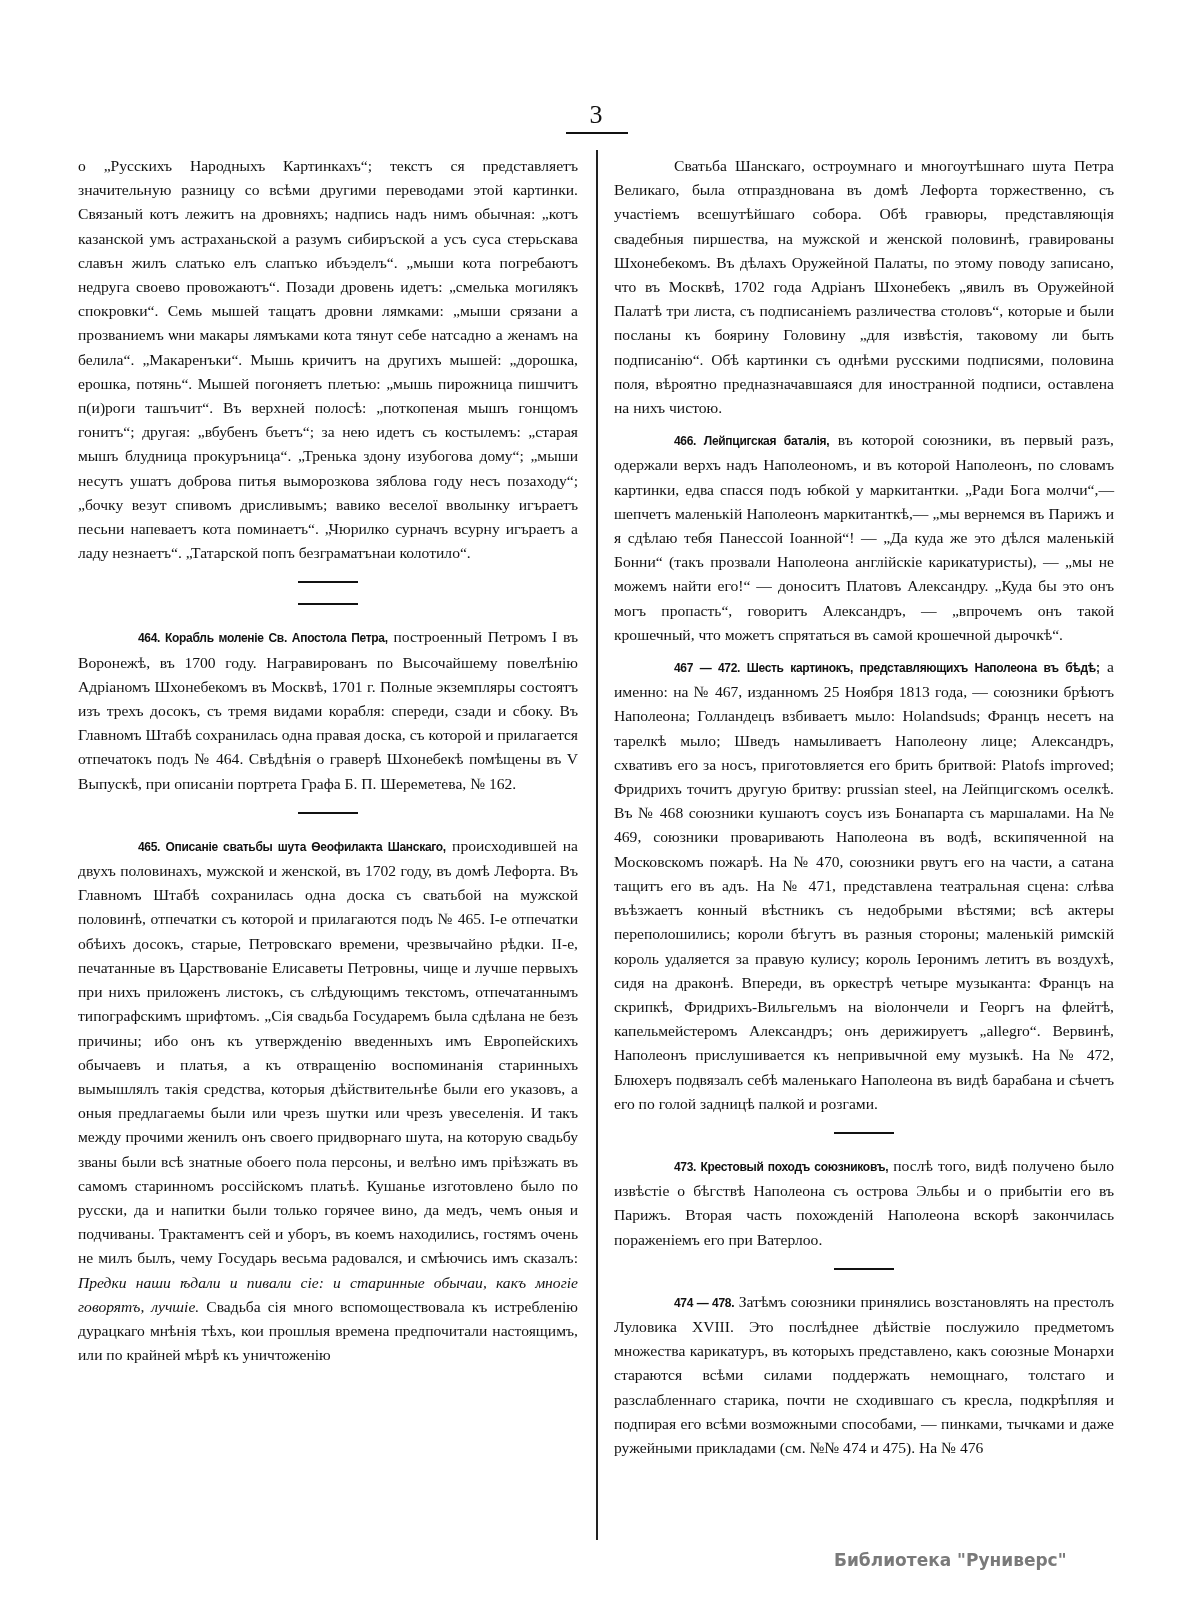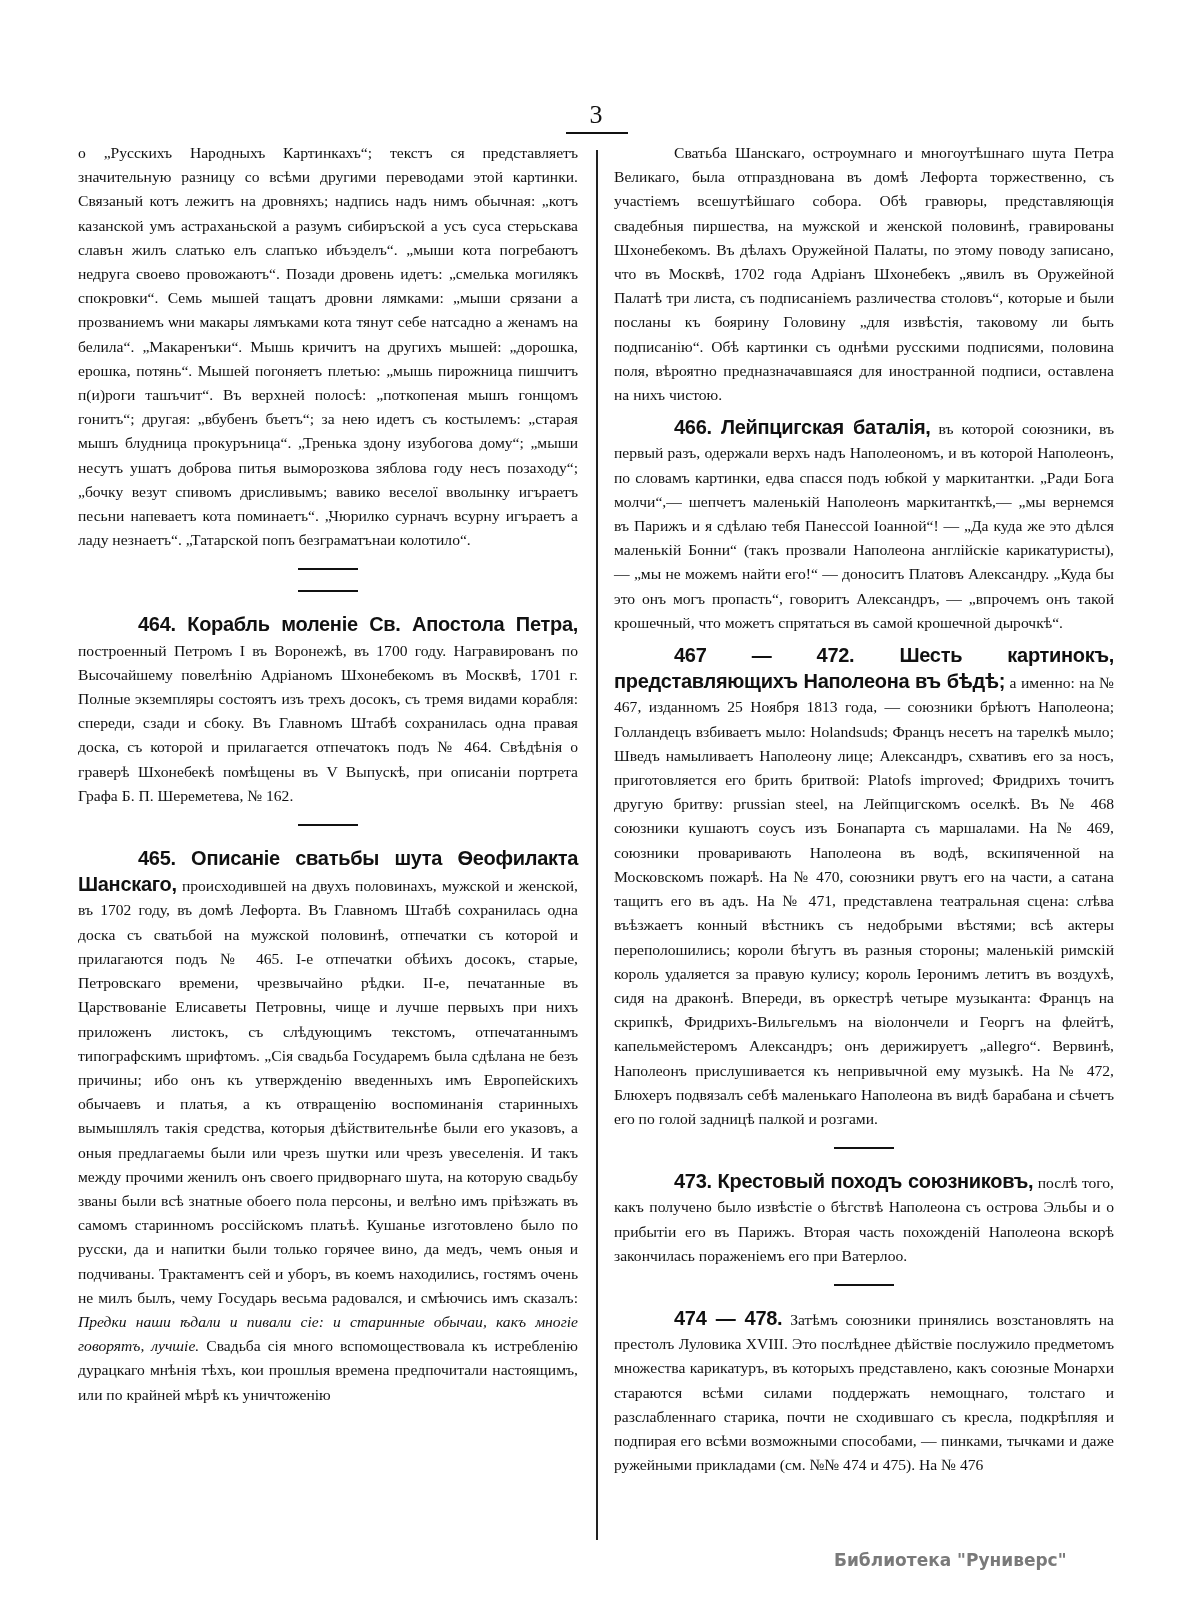--- a/index.html
+++ b/index.html
@@ -1,28 +1,28 @@
 <!DOCTYPE html>
 <html><head>
 <meta charset="utf-8">
 <style>
   html, body { margin: 0; padding: 0; background: #ffffff; }
   body { width: 1200px; height: 1615px; position: relative; overflow: hidden;
          font-family: "Liberation Serif", "DejaVu Serif", serif; color: #111; }
   .page-num { position: absolute; left: 566px; top: 100px; width: 60px; text-align: center;
               font-size: 26px; line-height: 30px; }
   .page-rule { position: absolute; left: 566px; top: 132px; width: 62px; height: 2px; background: #111; }
-  .col { position: absolute; top: 141px; font-size: 15.6px; line-height: 24.2px; text-align: justify; hyphens: manual; }
+  .col { position: absolute; top: 154px; font-size: 15.6px; line-height: 24.2px; text-align: justify; hyphens: manual; }
   .col-left { left: 78px; width: 500px; }
   .col-right { left: 614px; width: 500px; }
   .divider { position: absolute; left: 596px; top: 150px; width: 2px; height: 1390px; background: #222; }
   p { margin: 0; text-indent: 0; }
   p.indent { text-indent: 60px; }
   .sep { width: 60px; height: 2px; background: #111; margin: 16px auto 20px auto; }
-  .head { font-family: "Liberation Sans", "DejaVu Sans", sans-serif; font-weight: bold; font-stretch: condensed; letter-spacing: -0.3px; font-size: 20px; margin-top: 18px; }
+  .head { font-family: "Liberation Sans", "DejaVu Sans", sans-serif; font-weight: bold; font-stretch: condensed; letter-spacing: -0.3px; font-size: 12px; margin-top: 18px; }
   .ital { font-style: italic; }
   .gap { height: 8px; }
   .watermark { position: absolute; left: 834px; top: 1550px; font-family: "DejaVu Sans", sans-serif;
                font-weight: bold; font-size: 17px; color: #7a7a7a; }
 </style>
 </head>
 <body>
 
 <div class="page-num">3</div>
 <div class="page-rule"></div>
@@ -53,21 +53,21 @@
     <span class="head">466. Лейпцигская баталія,</span><span> въ которой союзники, въ первый разъ, одержали верхъ надъ Наполеономъ, и въ которой Наполеонъ, по словамъ картинки, едва спасся подъ юбкой у маркитантки. „Ради Бога молчи“,— шепчетъ маленькій Наполеонъ маркитанткѣ,— „мы вернемся въ Парижъ и я сдѣлаю тебя Панессой Іоанной“! — „Да куда же это дѣлся маленькій Бонни“ (такъ прозвали Наполеона англійскіе карикатуристы), — „мы не можемъ найти его!“ — доноситъ Платовъ Александру. „Куда бы это онъ могъ пропасть“, говоритъ Александръ, — „впрочемъ онъ такой крошечный, что можетъ спрятаться въ самой крошечной дырочкѣ“.</span>
   </p>
   <div class="gap"></div>
 
   <p class="indent">
     <span class="head">467 — 472. Шесть картинокъ, представляющихъ Наполеона въ бѣдѣ;</span><span> а именно: на № 467, изданномъ 25 Ноября 1813 года, — союзники брѣютъ Наполеона; Голландецъ взбиваетъ мыло: Holandsuds; Францъ несетъ на тарелкѣ мыло; Шведъ намыливаетъ Наполеону лице; Александръ, схвативъ его за носъ, приготовляется его брить бритвой: Platofs improved; Фридрихъ точитъ другую бритву: prussian steel, на Лейпцигскомъ оселкѣ. Въ № 468 союзники кушаютъ соусъ изъ Бонапарта съ маршалами. На № 469, союзники проваривають Наполеона въ водѣ, вскипяченной на Московскомъ пожарѣ. На № 470, союзники рвутъ его на части, а сатана тащитъ его въ адъ. На № 471, представлена театральная сцена: слѣва въѣзжаетъ конный вѣстникъ съ недобрыми вѣстями; всѣ актеры переполошились; короли бѣгутъ въ разныя стороны; маленькій римскій король удаляется за правую кулису; король Іеронимъ летитъ въ воздухѣ, сидя на драконѣ. Впереди, въ оркестрѣ четыре музыканта: Францъ на скрипкѣ, Фридрихъ-Вильгельмъ на віолончели и Георгъ на флейтѣ, капельмейстеромъ Александръ; онъ дерижируетъ „allegro“. Вервинѣ, Наполеонъ прислушивается къ непривычной ему музыкѣ. На № 472, Блюхеръ подвязалъ себѣ маленькаго Наполеона въ видѣ барабана и сѣчетъ его по голой задницѣ палкой и розгами.</span>
   </p>
   <div class="sep"></div>
 
   <p class="indent">
-    <span class="head">473. Крестовый походъ союзниковъ,</span><span> послѣ того, какъ получено было извѣстіе о бѣгствѣ Наполеона съ острова Эльбы и о прибытіи его въ Парижъ. Вторая часть похожденій Наполеона вскорѣ закончилась пораженіемъ его при Ватерлоо.</span>
+    <span class="head">473. Крестовый походъ союзниковъ,</span><span> послѣ того, видѣ получено было извѣстіе о бѣгствѣ Наполеона съ острова Эльбы и о прибытіи его въ Парижъ. Вторая часть похожденій Наполеона вскорѣ закончилась пораженіемъ его при Ватерлоо.</span>
   </p>
   <div class="sep"></div>
 
   <p class="indent">
     <span class="head">474 — 478.</span><span> Затѣмъ союзники принялись возстановлять на престолъ Луловика XVIII. Это послѣднее дѣйствіе послужило предметомъ множества карикатуръ, въ которыхъ представлено, какъ союзные Монархи стараются всѣми силами поддержать немощнаго, толстаго и разслабленнаго старика, почти не сходившаго съ кресла, подкрѣпляя и подпирая его всѣми возможными способами, — пинками, тычками и даже ружейными прикладами (см. №№ 474 и 475). На № 476</span>
   </p>
 </div>
 
 <div class="watermark">Библиотека "Руниверс"</div>
 

